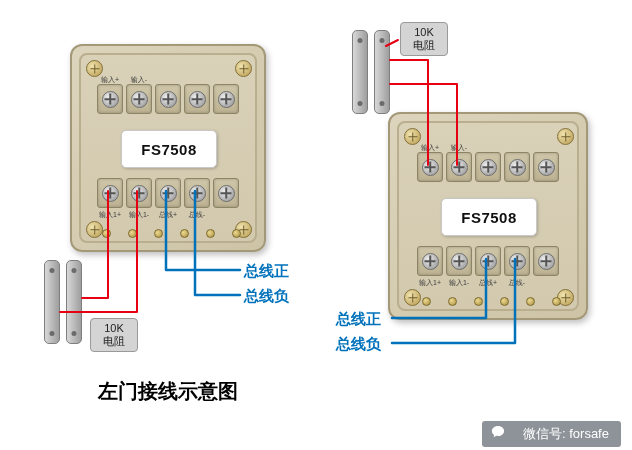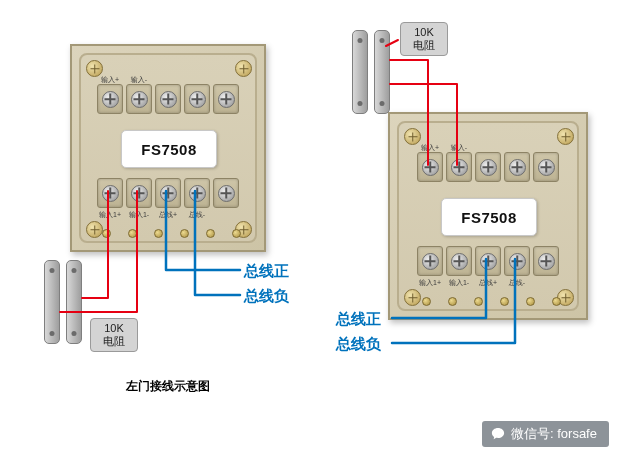--- a/index.html
+++ b/index.html
@@ -1,19 +1,19 @@
 <!DOCTYPE html>
 <html><head>
 <meta charset="utf-8">
 <style>
   html,body{margin:0;padding:0;background:#fff;}
   .canvas{position:relative;width:632px;height:450px;background:#fff;font-family:"Liberation Sans",sans-serif;overflow:hidden;}
 
   
-  .module{position:absolute;border-radius:0;background:linear-gradient(135deg,#dcd4bc,#cdc4a6);border:2px solid #a39877;box-shadow:2px 3px 6px rgba(0,0,0,.25);}
+  .module{position:absolute;border-radius:12px;background:linear-gradient(135deg,#dcd4bc,#cdc4a6);border:2px solid #a39877;box-shadow:2px 3px 6px rgba(0,0,0,.25);}
   .module-inner{position:absolute;inset:7px;border:2px solid #b9ae8e;border-radius:8px;background:linear-gradient(180deg,#d9d1b8,#d2c9ae);}
   .screw{position:absolute;width:15px;height:15px;border-radius:50%;background:radial-gradient(circle at 35% 35%,#f0e3ae,#b79a4e);border:1px solid #83703a;}
   .screw::before,.screw::after{content:"";position:absolute;background:#6f5e2e;left:50%;top:50%;}
   .screw::before{width:9px;height:1.5px;transform:translate(-50%,-50%);}
   .screw::after{width:1.5px;height:9px;transform:translate(-50%,-50%);}
 
   
   .tstrip{position:absolute;display:flex;gap:3px;}
   .tcell{width:26px;height:30px;background:linear-gradient(180deg,#cfc6a9,#bdb393);border:1px solid #8d8365;border-radius:3px;display:flex;align-items:center;justify-content:center;box-shadow:inset 0 0 3px rgba(0,0,0,.25);box-sizing:border-box;}
   .tscrew{position:relative;width:17px;height:17px;border-radius:50%;background:radial-gradient(circle at 35% 35%,#eee,#8f8f8f);border:1px solid #6e6e6e;box-sizing:border-box;}
@@ -30,25 +30,25 @@
   .mini{width:9px;height:9px;border-radius:50%;background:radial-gradient(circle at 35% 35%,#ecd98f,#a98f3f);border:1px solid #7d6a30;box-sizing:border-box;}
 
   
   .bar{position:absolute;width:16px;height:84px;border-radius:5px;background:linear-gradient(90deg,#d8d8d8,#9e9e9e);border:1px solid #7f7f7f;box-sizing:border-box;}
   .hole{position:absolute;left:50%;transform:translateX(-50%);width:5px;height:5px;border-radius:50%;background:#6b6b6b;}
   .hole.top{top:7px;} .hole.bottom{bottom:7px;}
 
   .resistor{position:absolute;width:46px;height:32px;background:#d4d4d4;border:1px solid #9a9a9a;border-radius:4px;display:flex;flex-direction:column;align-items:center;justify-content:center;font-size:11px;line-height:1.2;color:#222;}
 
   .bus-label{position:absolute;font-weight:bold;font-size:15px;color:#0072bc;white-space:nowrap;}
-  .caption{position:absolute;font-weight:bold;font-size:12px;color:#000;text-align:center;}
+  .caption{position:absolute;font-weight:bold;font-size:20px;color:#000;text-align:center;}
 
   .wires{position:absolute;left:0;top:0;pointer-events:none;}
 
-  .watermark{position:absolute;display:flex;align-items:center;gap:6px;background:#8d9399;color:#fff;font-size:13px;padding:4px 12px 4px 9px;border-radius:3px;}
+  .watermark{position:absolute;display:flex;gap:18px;background:#8d9399;color:#fff;font-size:13px;padding:4px 12px 4px 9px;border-radius:3px;}
 </style>
 </head>
 <body>
 
 <div class="canvas">
 
   <div class="module" style="left:70px;top:44px;width:192px;height:204px;">
     <div class="module-inner"></div>
     <div class="screw" style="left:14px;top:14px;"></div>
     <div class="screw" style="left:163px;top:14px;"></div>

